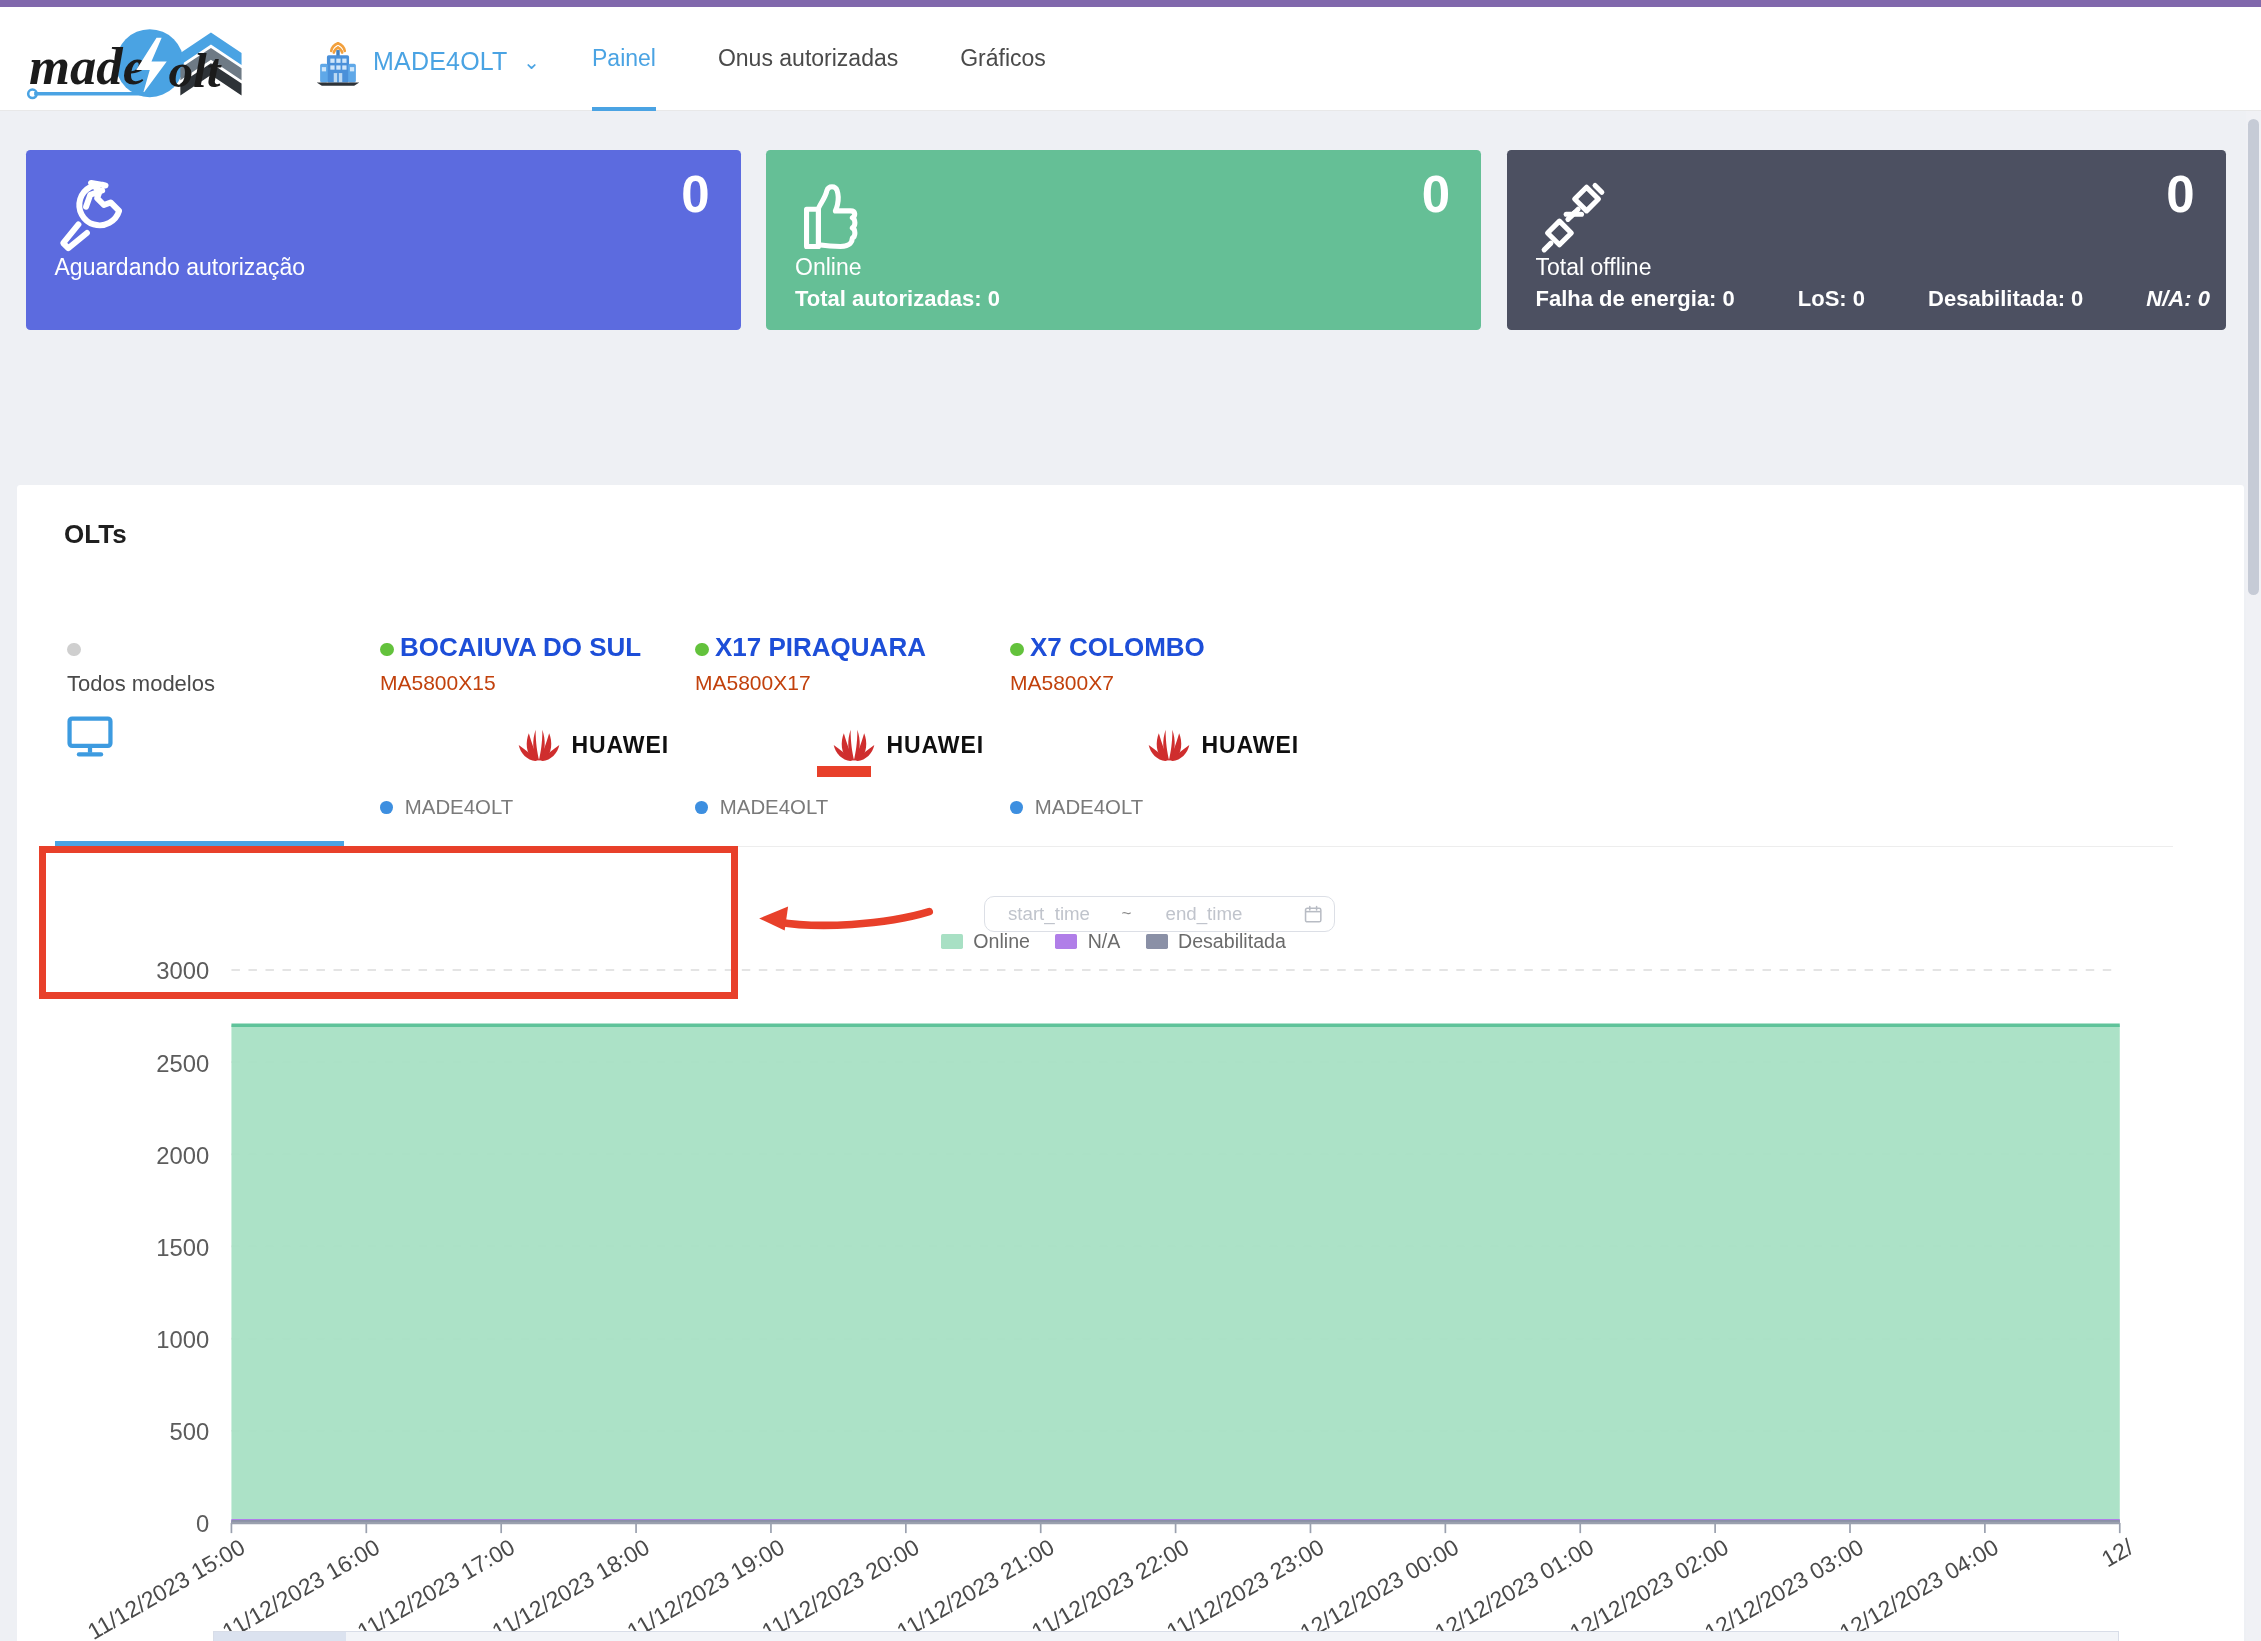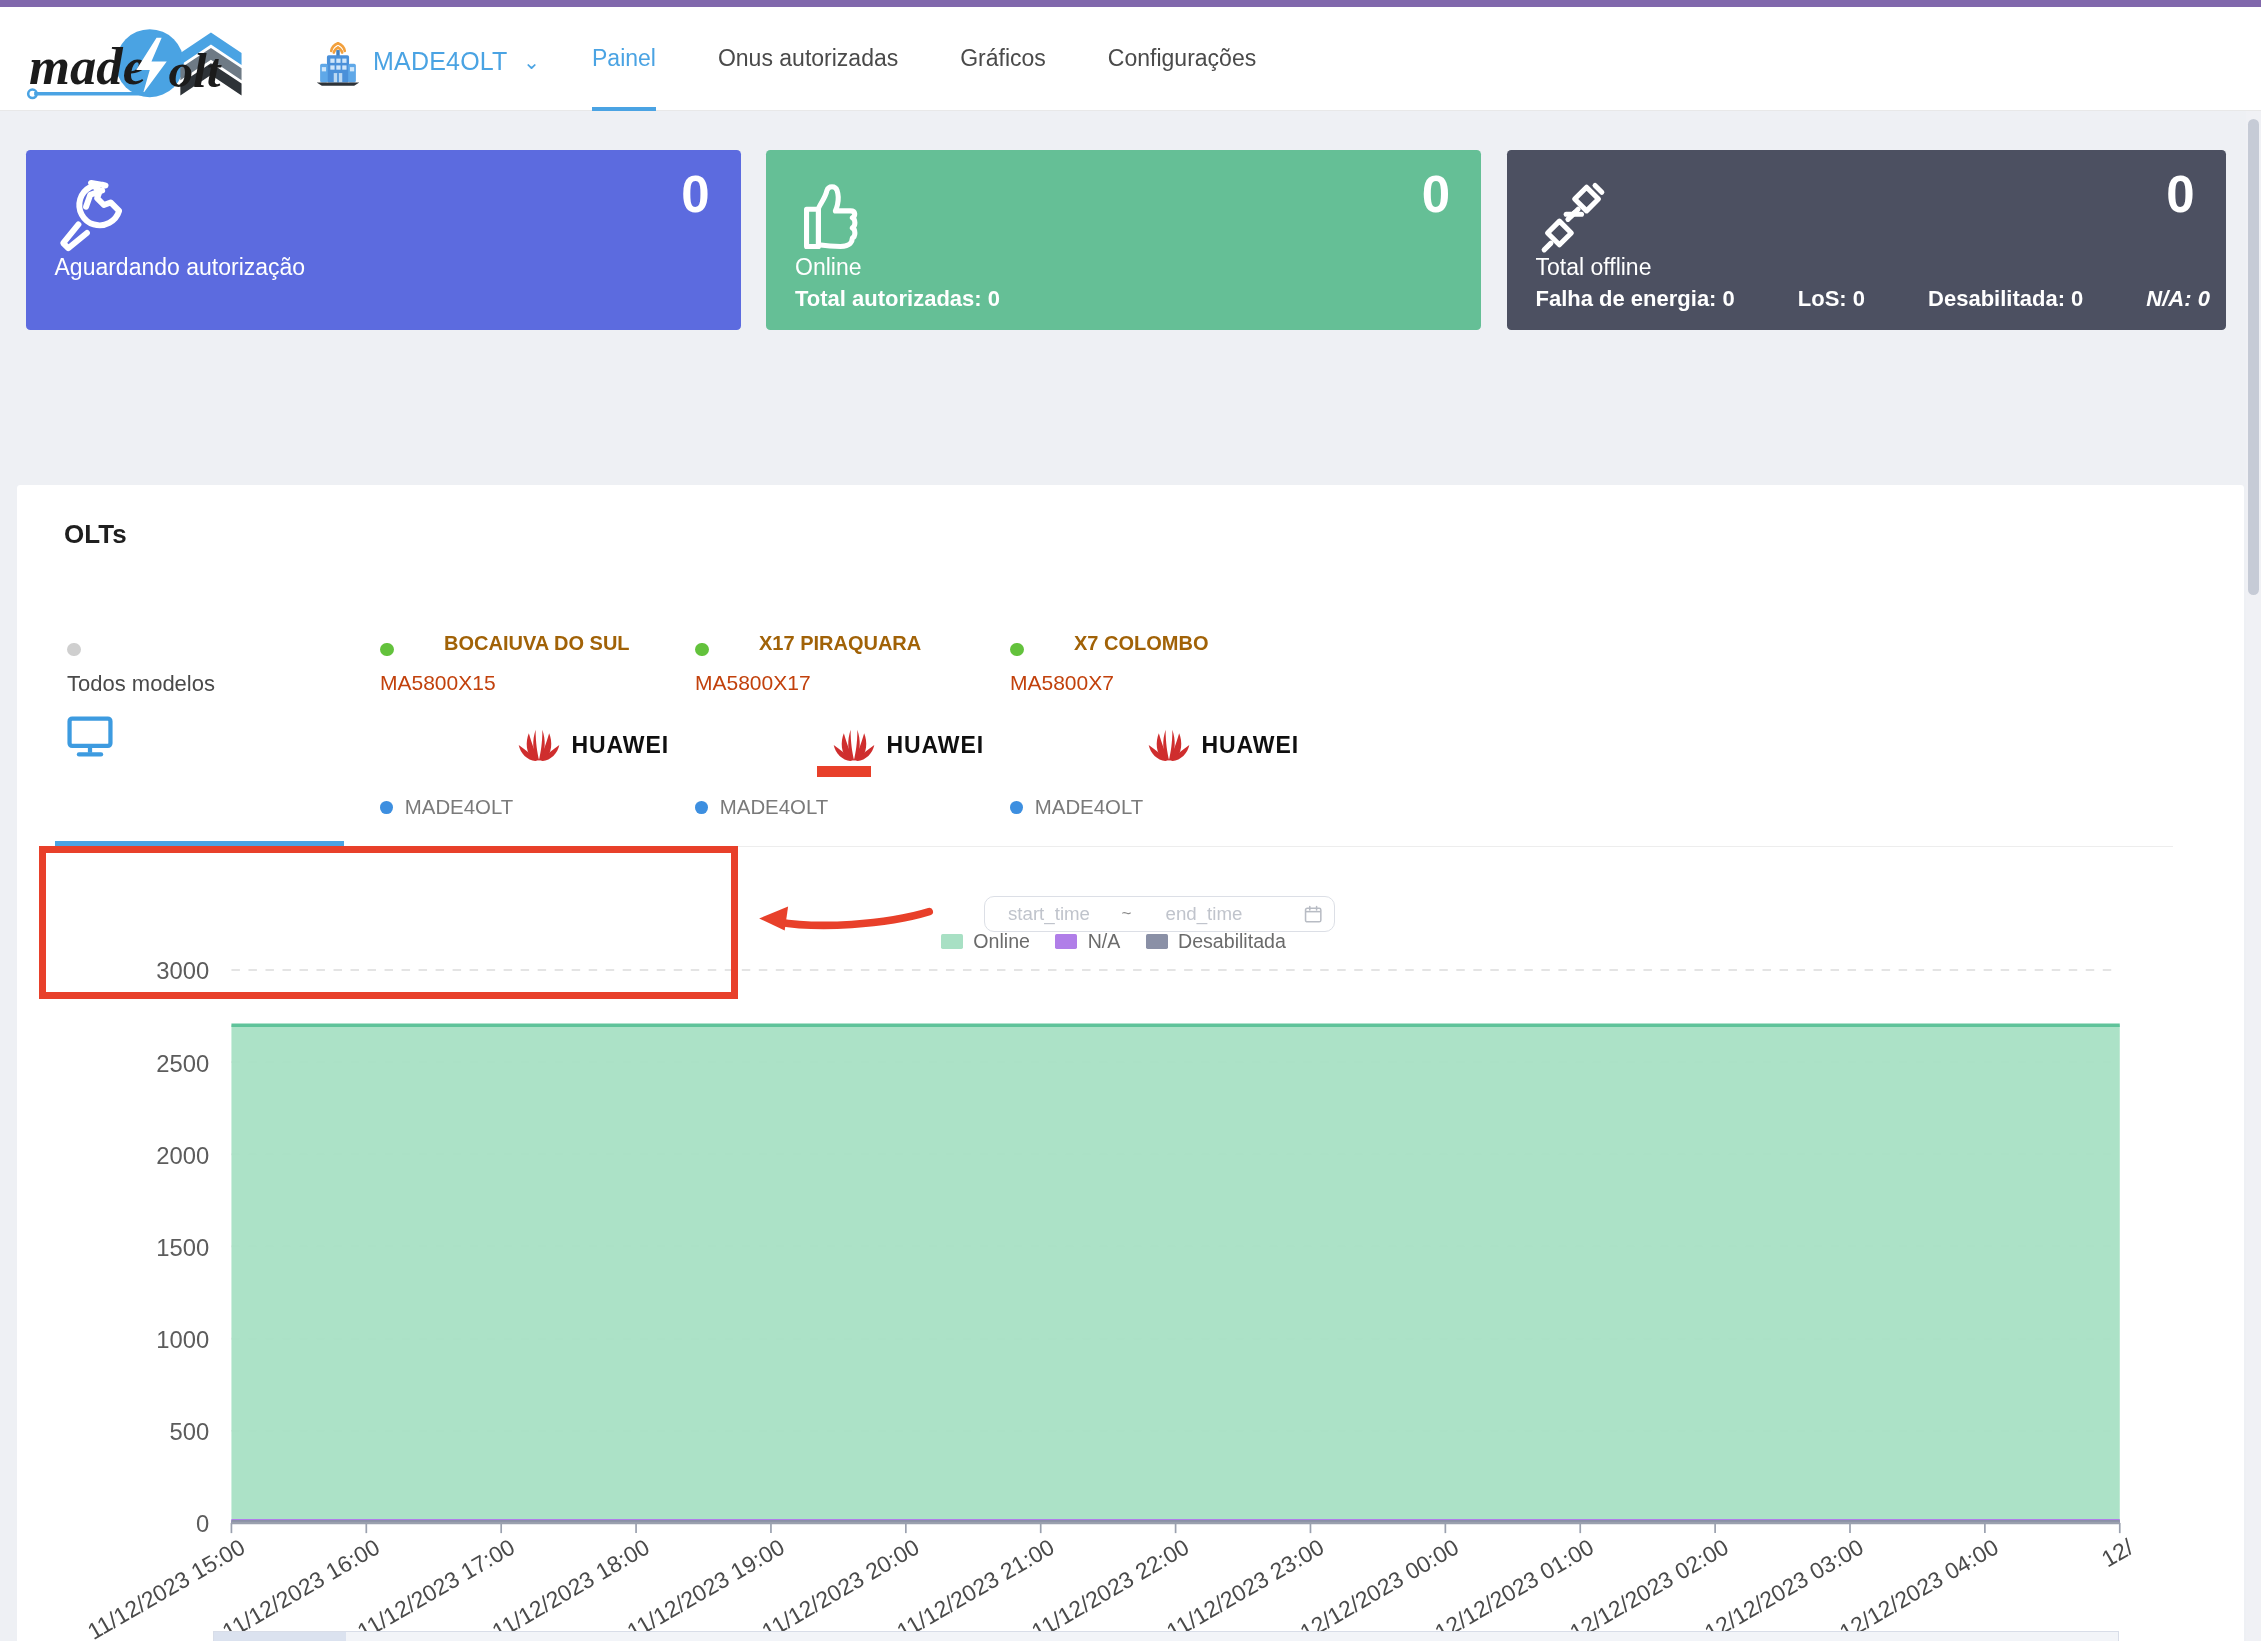--- a/index.html
+++ b/index.html
@@ -109,21 +109,21 @@
   }
   .olt-col.models { width: 313px; }
   .olt-dot {
     position: absolute; width: 13.6px; height: 13.6px; border-radius: 50%;
     left: 12px; top: 25.5px;
   }
   .olt-dot.grey  { background: #cfcfcf; }
   .olt-dot.green { background: #63c23c; }
   .olt-name {
     position: absolute; left: 32px; top: 15.3px;
-    font-size: 20px; font-weight: bold; color: #a16207; white-space: nowrap; margin-left: 44px;
+    font-size: 26px; font-weight: bold; color: #1d4ed8; white-space: nowrap;
   }
   .olt-model {
     position: absolute; left: 12px; top: 54px;
     font-size: 21px; color: #c2410c; white-space: nowrap;
   }
   .olt-models-label {
     position: absolute; left: 12px; top: 54px;
     font-size: 22px; color: #4a4a4a; white-space: nowrap;
   }
   .olt-brand {
@@ -274,23 +274,20 @@
 
   <div class="nav">
     <div class="nav-item active">
       <span>Painel</span>
     </div>
     <div class="nav-item">
       <span>Onus autorizadas</span>
     </div>
     <div class="nav-item">
       <span>Gráficos</span>
-    </div>
-    <div class="nav-item">
-      <span>Configurações</span>
     </div>
   </div>
 </div>
 
 <div class="cards">
 
   <div class="card blue">
     <span class="card-icon">
       <svg viewBox="0 0 92 92" width="78" height="78">
         <path d="M62 10 a24 24 0 1 0 16 30 l-10 -10 -8 3 -8 -8 3 -8 -10 -10 z

